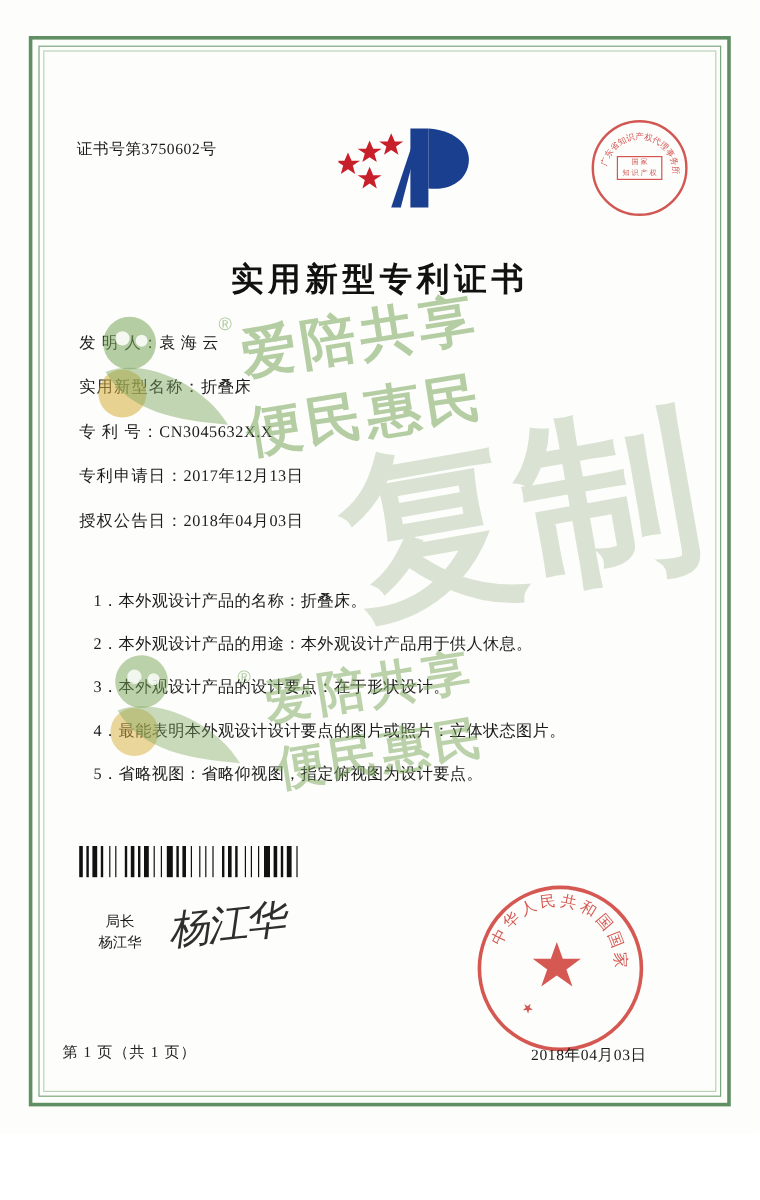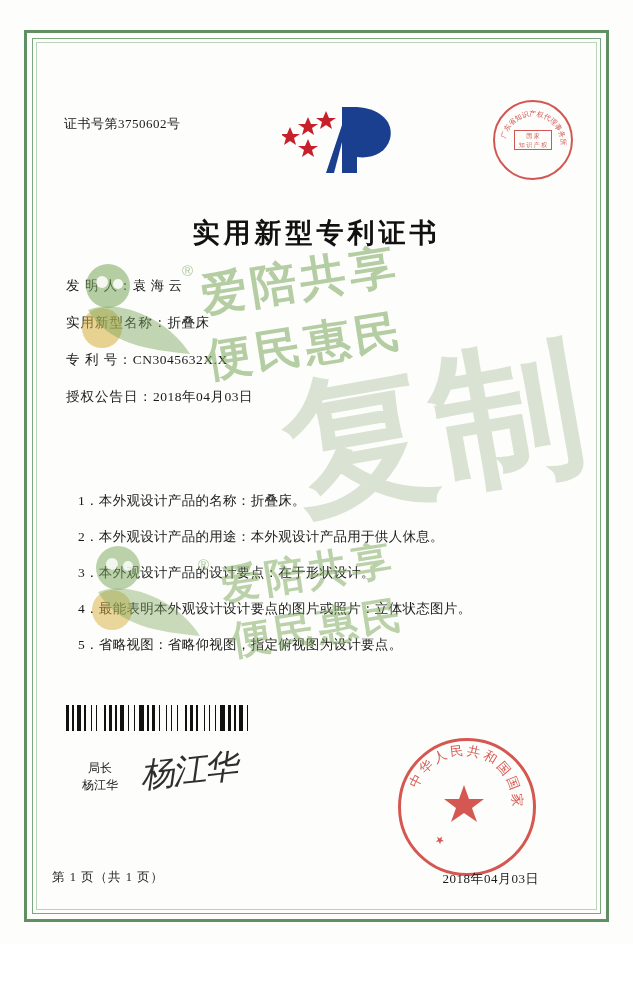--- a/index.html
+++ b/index.html
@@ -319,20 +319,23 @@
       <div class="field-row">
         <span class="lbl">发 明 人：</span><span class="val">袁 海 云</span>
       </div>
       <div class="field-row">
         <span class="lbl">实用新型名称：</span><span class="val">折叠床</span>
       </div>
       <div class="field-row">
         <span class="lbl">专 利 号：</span><span class="val">CN3045632X.X</span>
       </div>
       <div class="field-row">
+        <span class="lbl">专利申请日：</span><span class="val">2017年12月13日</span>
+      </div>
+      <div class="field-row">
         <span class="lbl">授权公告日：</span><span class="val">2018年04月03日</span>
       </div>
     </div>
 
     <div class="clauses">
       <div class="clause">1．本外观设计产品的名称：折叠床。</div>
       <div class="clause">2．本外观设计产品的用途：本外观设计产品用于供人休息。</div>
       <div class="clause">3．本外观设计产品的设计要点：在于形状设计。</div>
       <div class="clause">4．最能表明本外观设计设计要点的图片或照片：立体状态图片。</div>
       <div class="clause">5．省略视图：省略仰视图，指定俯视图为设计要点。</div>

